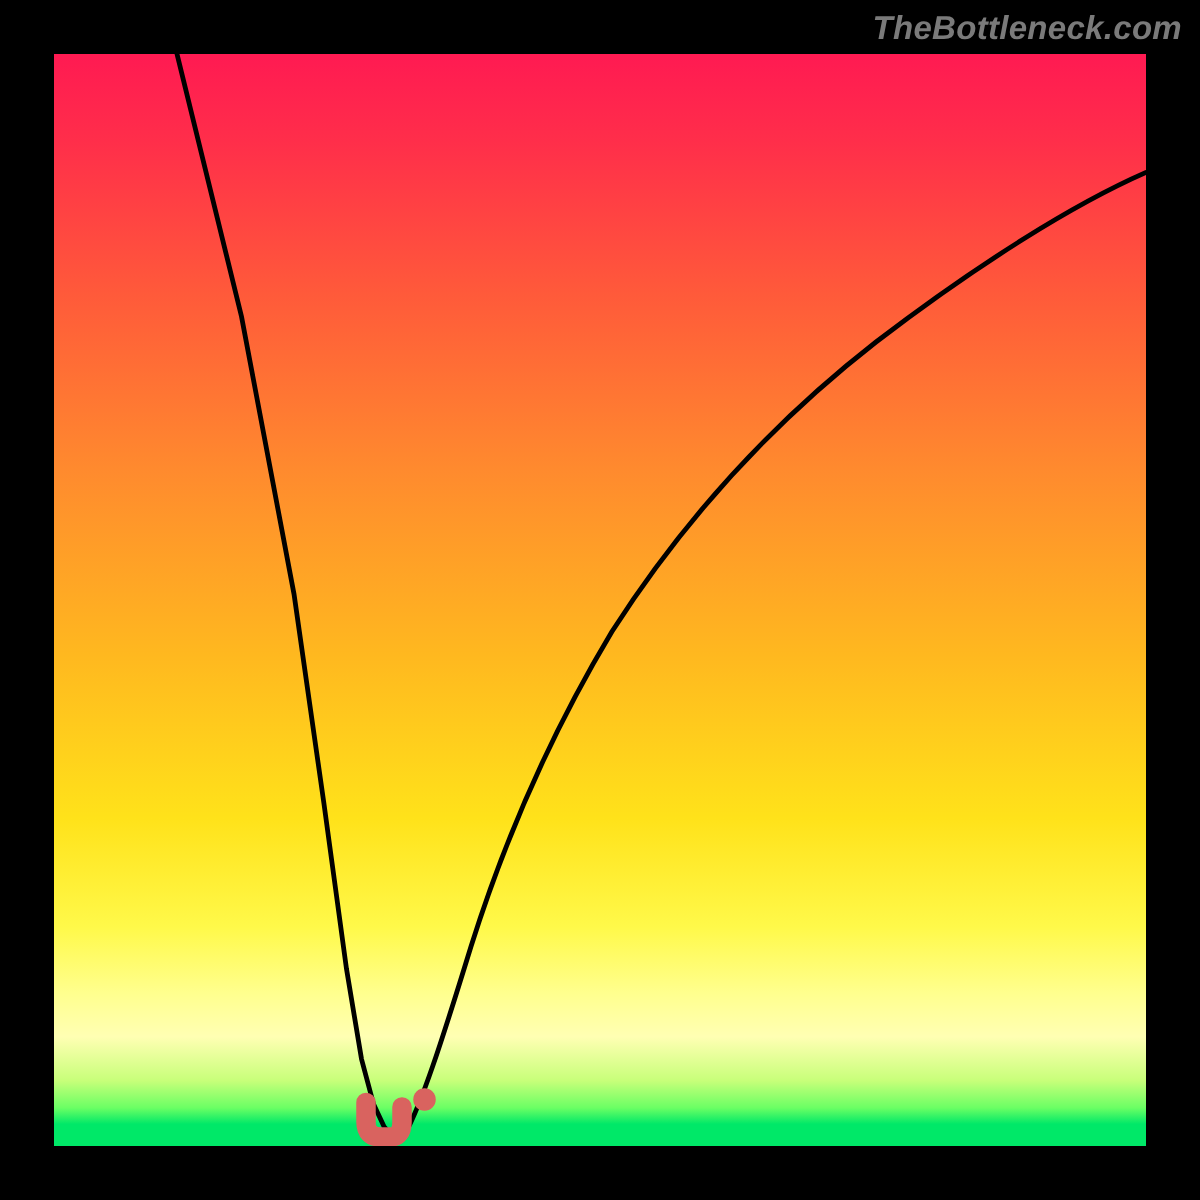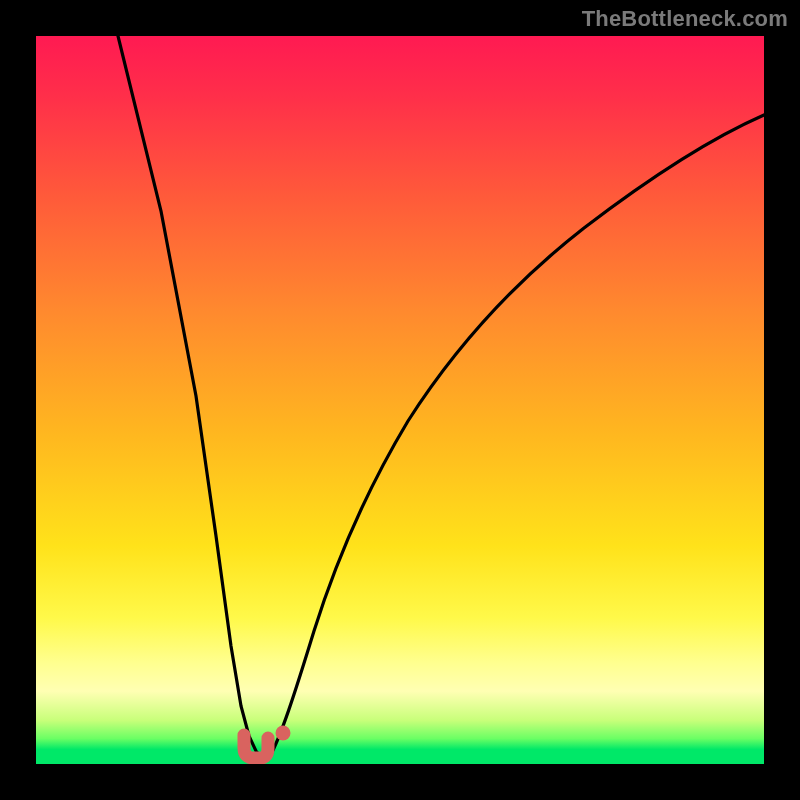--- a/index.html
+++ b/index.html
@@ -10,20 +10,21 @@
     background: #000;
     overflow: hidden;
   }
   .frame {
     position: absolute;
     left: 0;
     top: 0;
     width: 800px;
     height: 800px;
     background: #000;
+    font-style: italic;
   }
   .plot {
     position: absolute;
     left: 36px;
     top: 36px;
     width: 728px;
     height: 728px;
     overflow: hidden;
   }
   .gradient {

